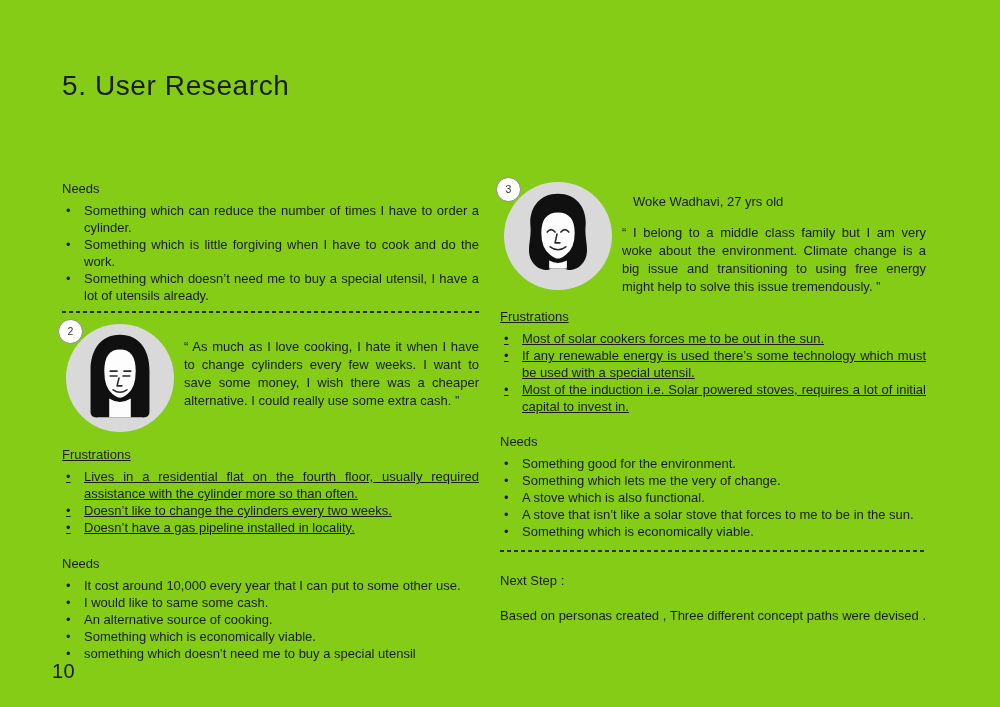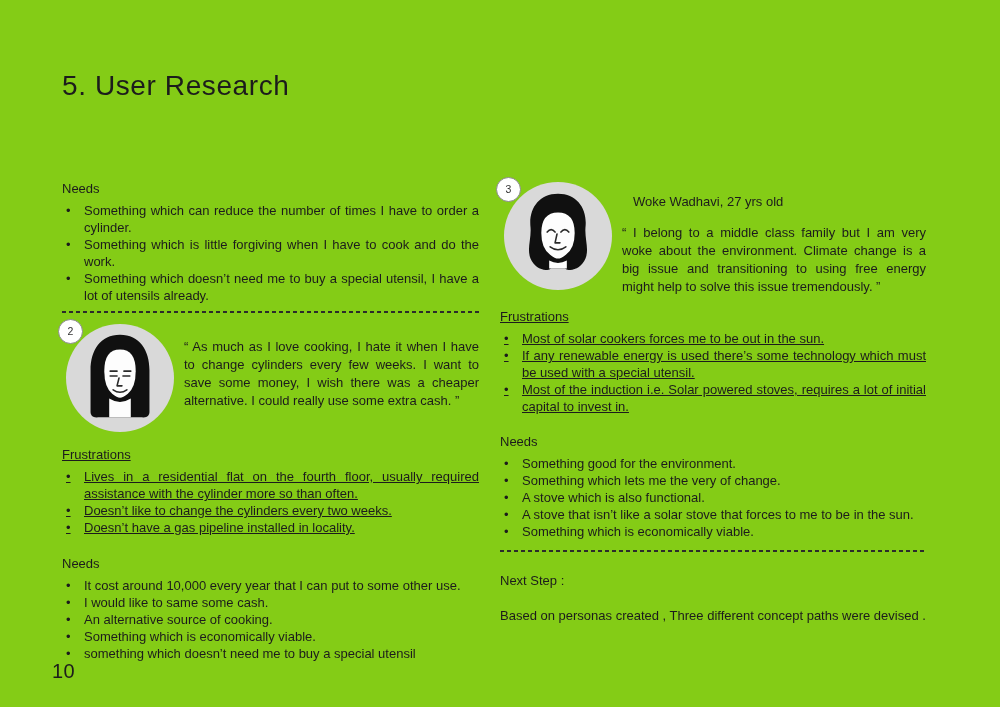--- a/index.html
+++ b/index.html
@@ -72,21 +72,21 @@
   .ptext { flex: 1; padding-top: 2px; }
   .pname { margin: 11px; }
   .quote { margin: 14px 0 0 0; text-align: justify; line-height: 18px; }
 
   .sec.frus  { margin-top: 10px; text-decoration: underline; }
   .sec.needs2 { margin-top: 19px; }
   .col-right .sec.frus  { margin-top: 12px; }
   .col-right .sec.needs2 { margin-top: 18px; }
 
   .nextstep-h { margin: 20px 0 16px 0; }
-  .nextstep-b { margin: 18px 0 0 0; }
+  .nextstep-b { margin: 18px 0 0 0; text-align: right; }
 
   .pagenum {
     position: absolute;
     left: 52px;
     top: 660px;
     font-size: 20px;
     letter-spacing: 0.5px;
   }
   .features { stroke: #2a2a2a; stroke-width: 1.6; fill: none; stroke-linecap: round; stroke-linejoin: round; }
 </style>

